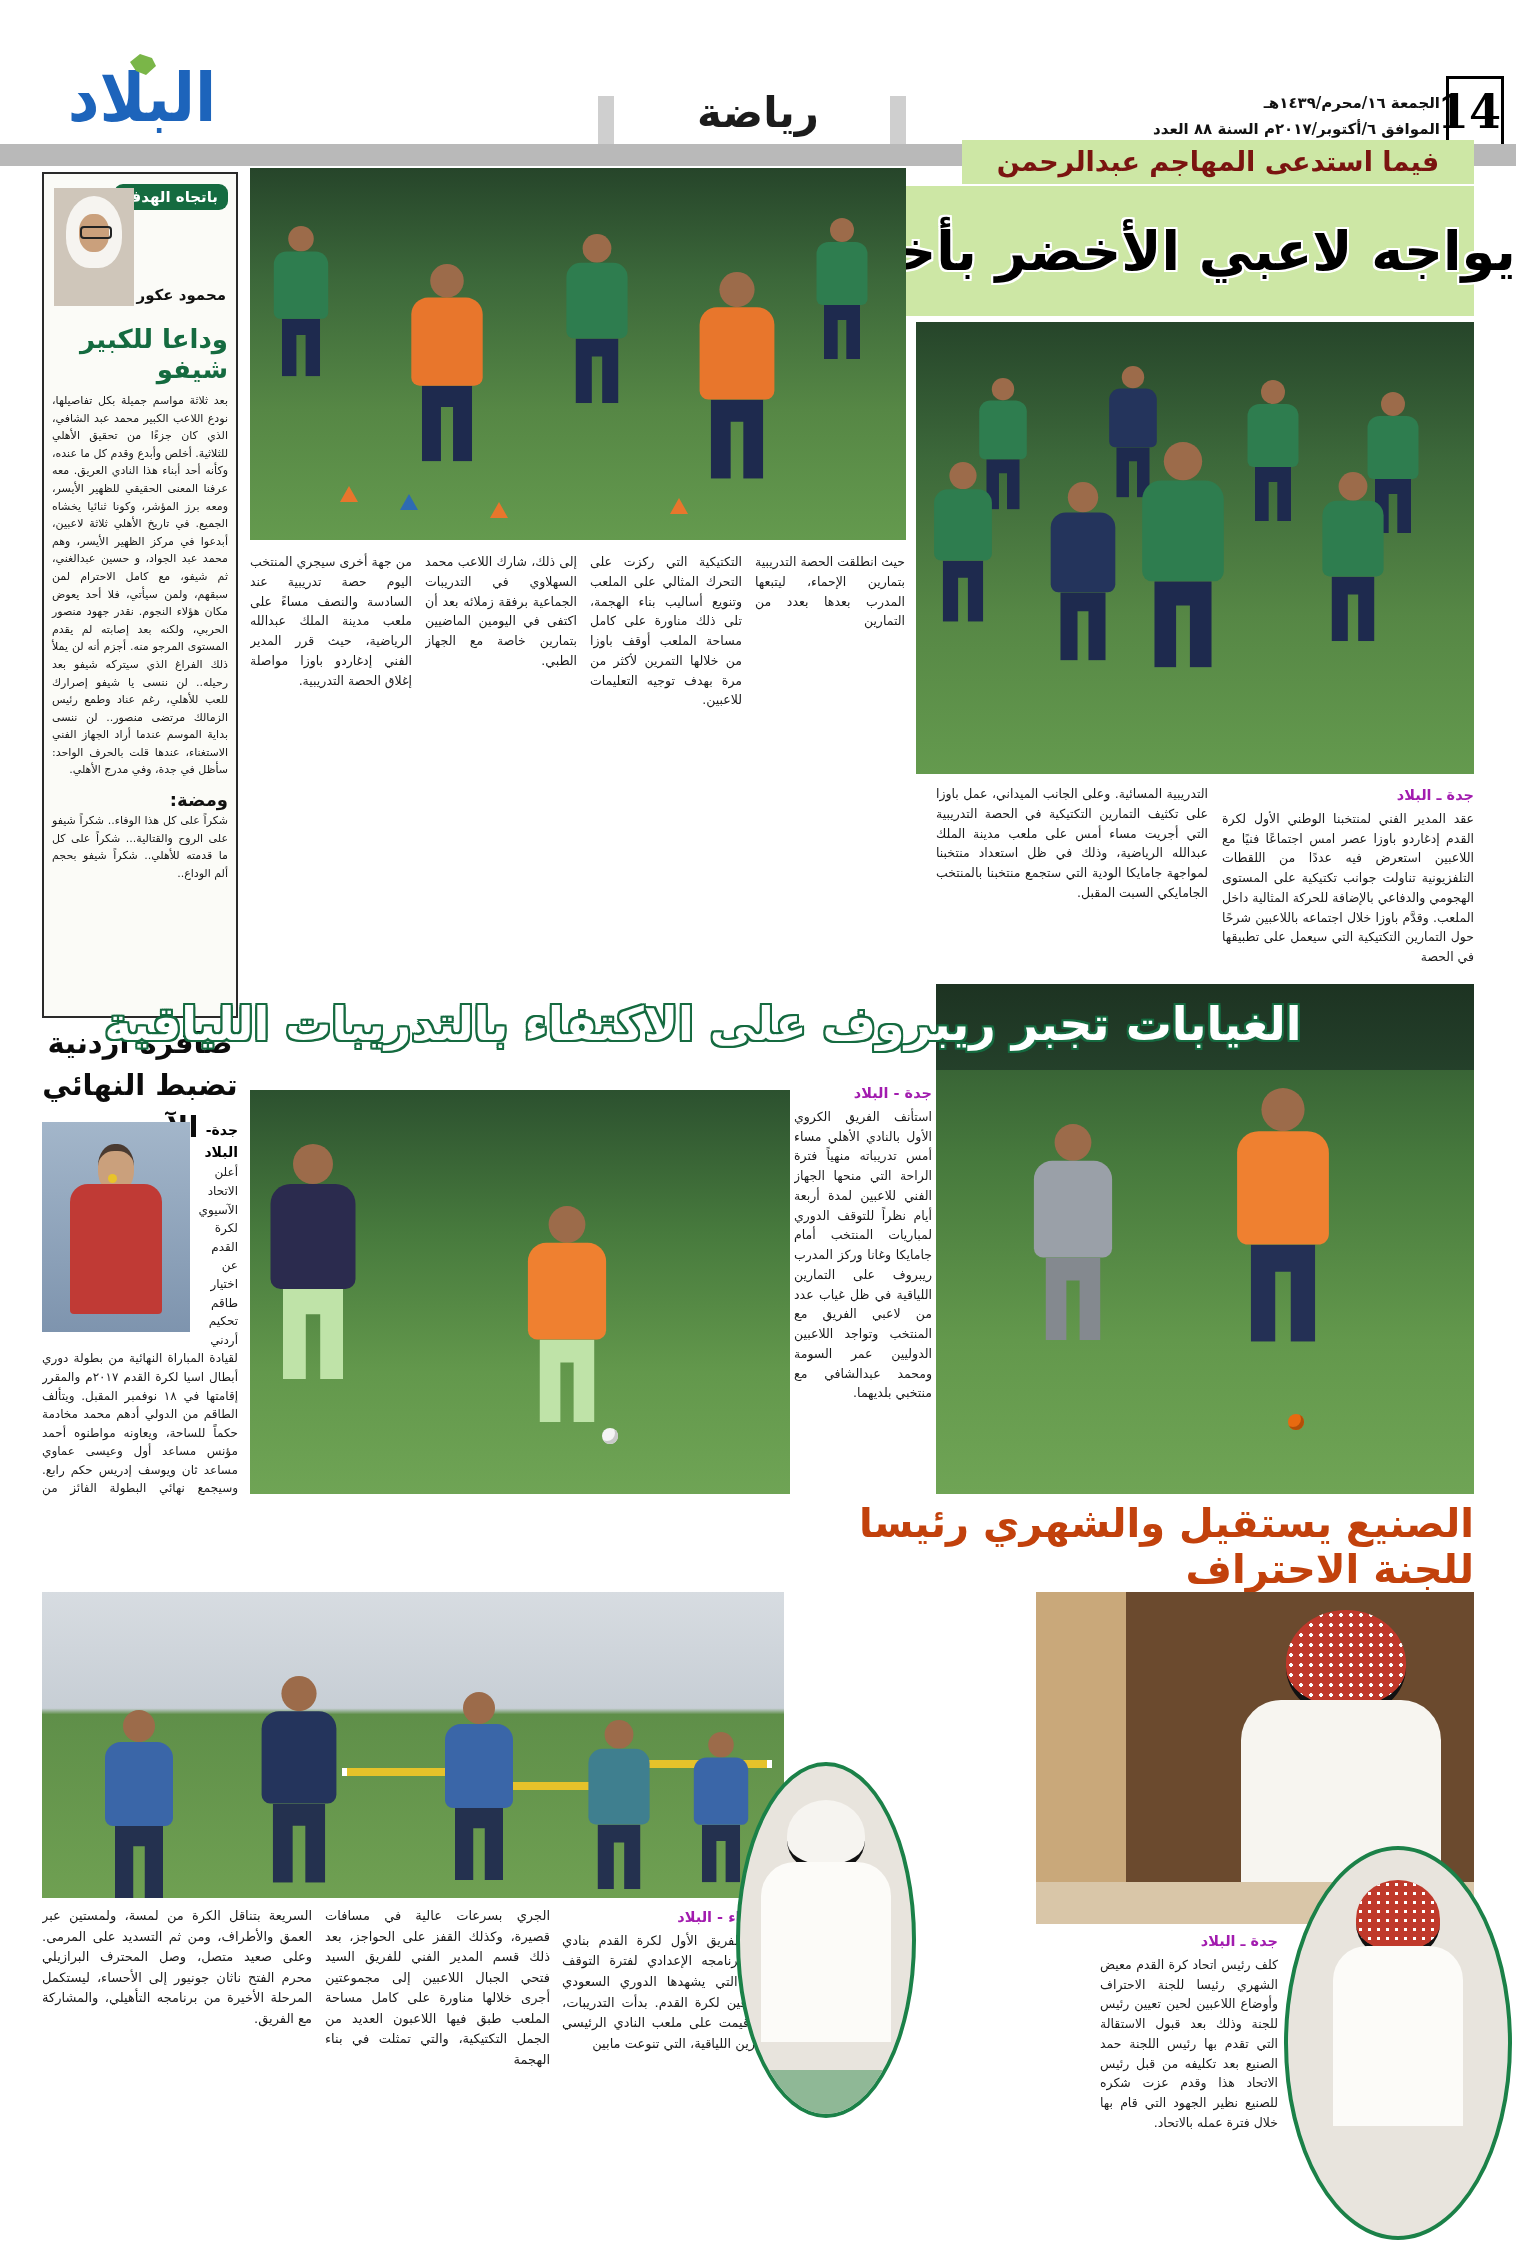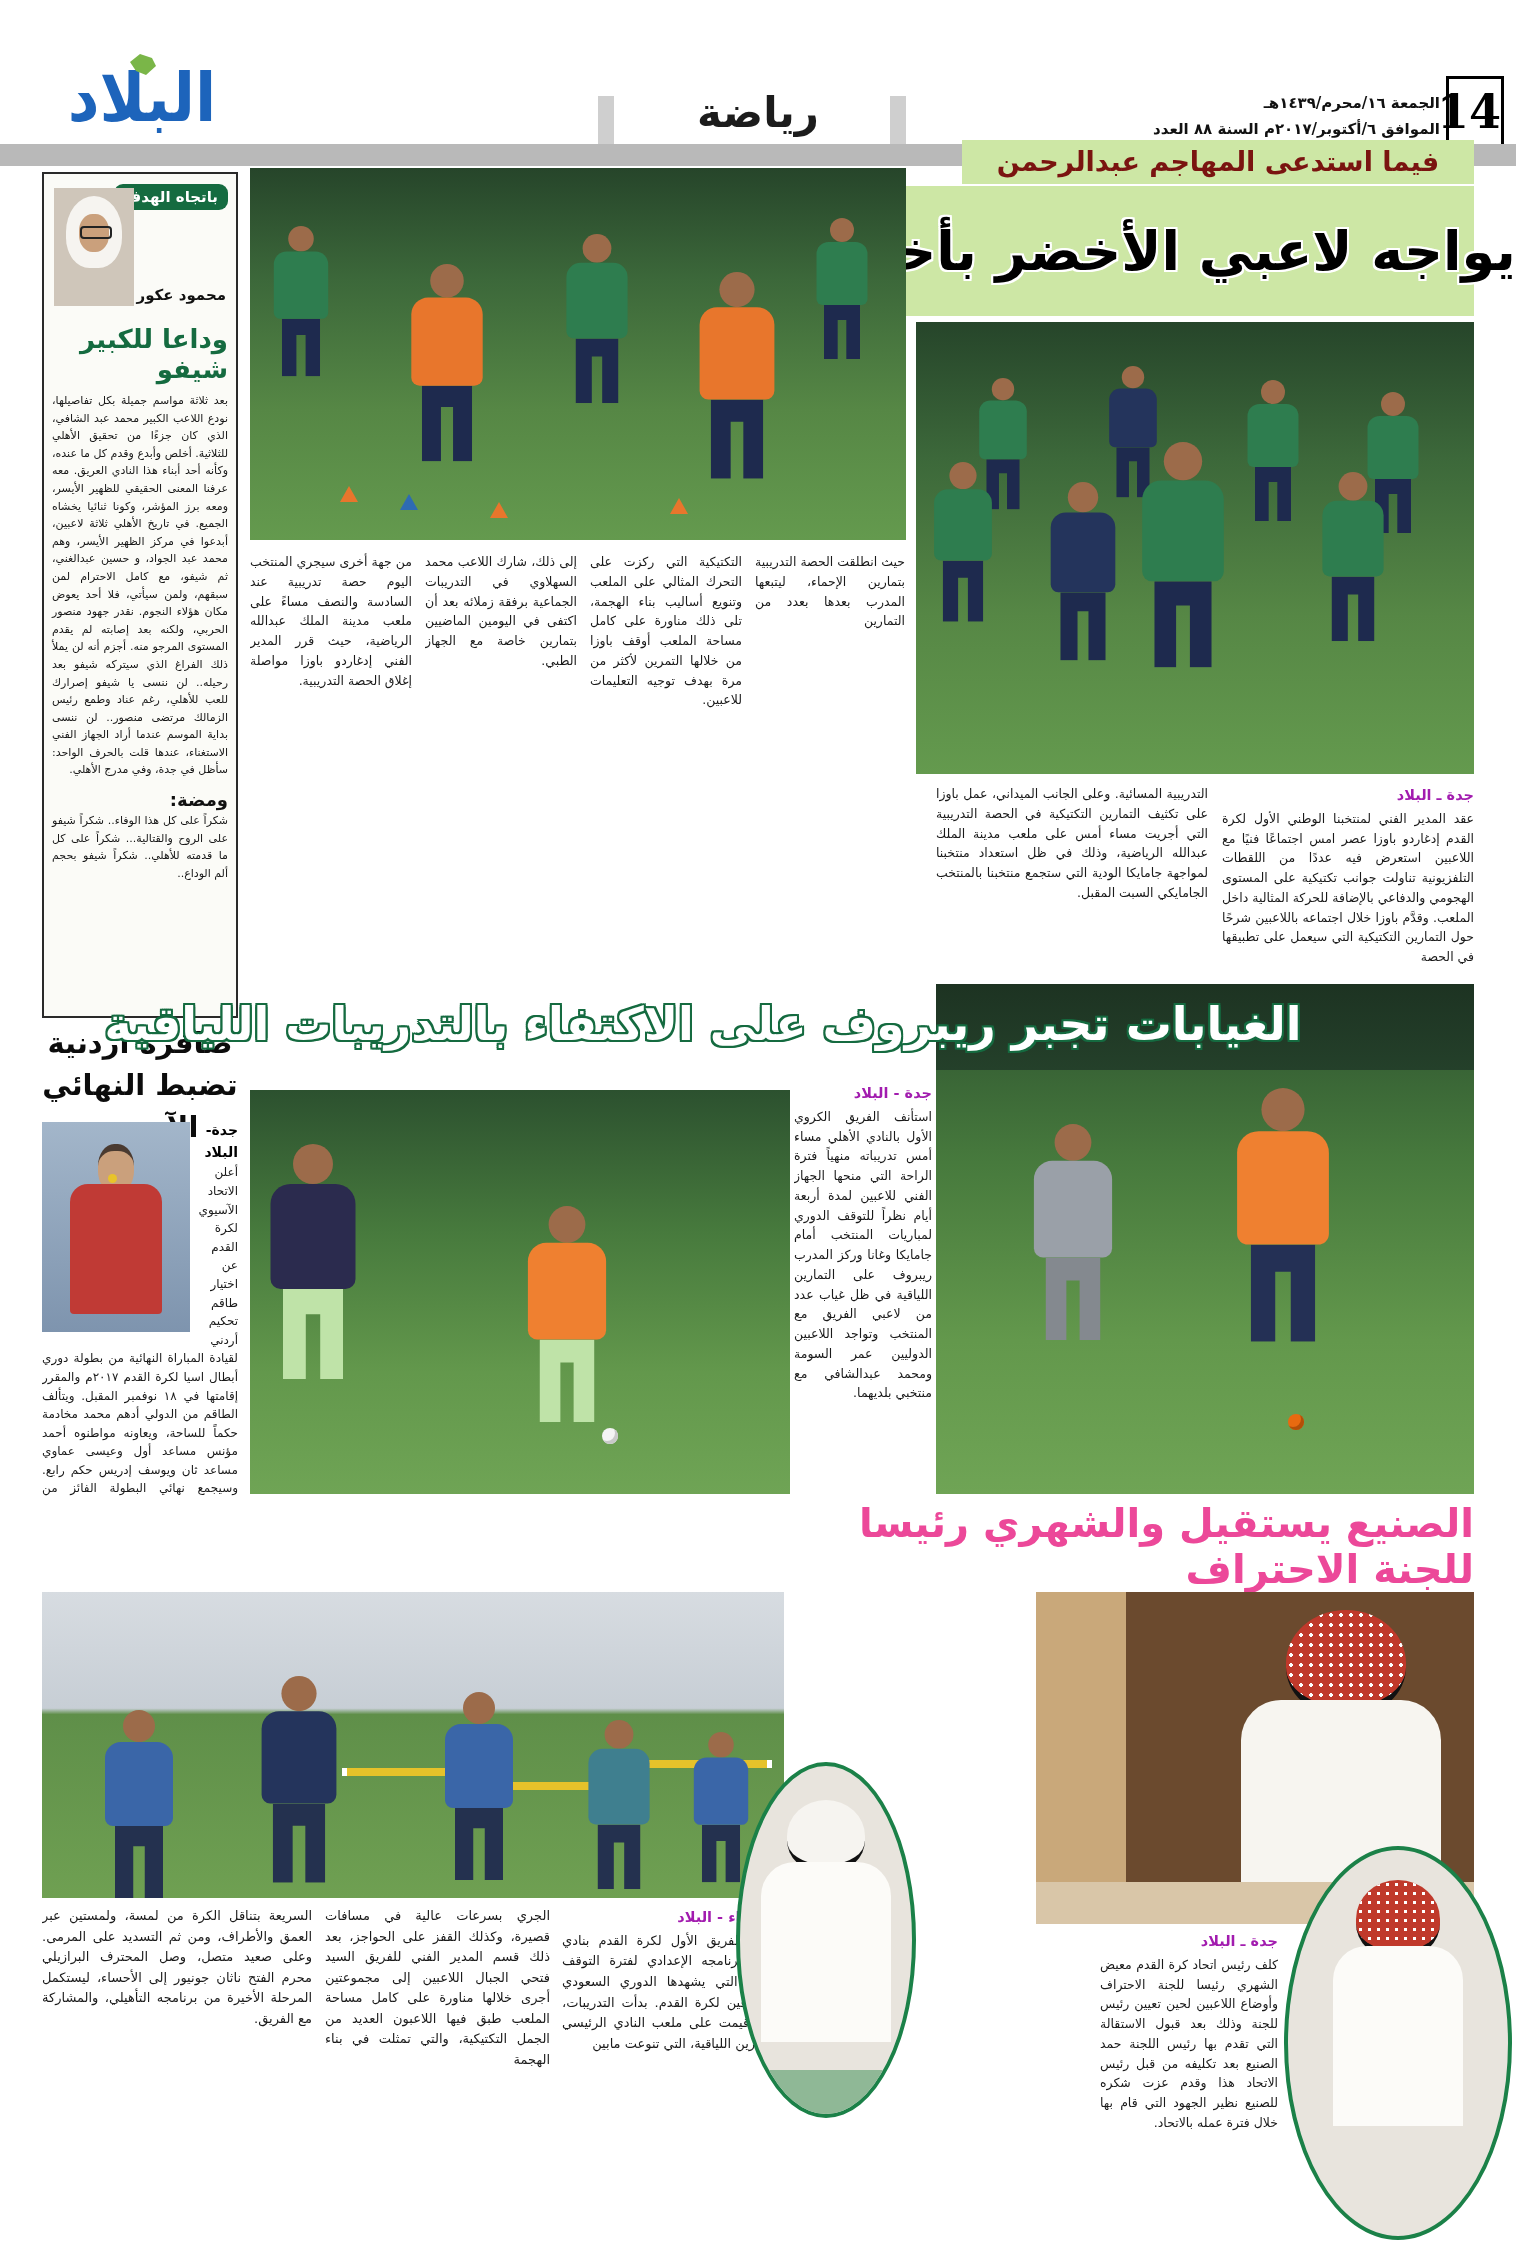--- a/index.html
+++ b/index.html
@@ -29,21 +29,21 @@
   .main-band{left:660px;top:182px;width:814px;height:130px;background:#cde7a5;display:flex;align-items:center;justify-content:center;}
   .main-headline{font-size:54px;font-weight:bold;color:#000;white-space:nowrap;
      text-shadow:2px 0 0 #fff,-2px 0 0 #fff,0 2px 0 #fff,0 -2px 0 #fff,2px 2px 0 #fff,-2px -2px 0 #fff,2px -2px 0 #fff,-2px 2px 0 #fff;}
   .ahli-headline{left:252px;top:980px;width:902px;height:80px;z-index:6;display:flex;align-items:center;justify-content:center;
      font-size:46px;font-weight:bold;color:#ffffff;white-space:nowrap;
      text-shadow:2px 0 0 #156b40,-2px 0 0 #156b40,0 2px 0 #156b40,0 -2px 0 #156b40,2px 2px 0 #156b40,-2px -2px 0 #156b40,2px -2px 0 #156b40,-2px 2px 0 #156b40;}
   .ref-headline{left:42px;top:1018px;width:196px;text-align:center;font-size:29px;font-weight:bold;color:#0c0c0c;line-height:1.45;}
   .fateh-headline{left:42px;top:1502px;width:740px;height:80px;display:flex;align-items:center;justify-content:center;
      font-size:40px;font-weight:bold;color:#20337a;}
   .sunai-headline{left:792px;top:1502px;width:682px;height:80px;display:flex;align-items:center;justify-content:center;
-     font-size:40px;font-weight:bold;color:#ec4899;}
+     font-size:40px;font-weight:bold;color:#c2410c;}
 
   
   .opinion{left:42px;top:168px;width:196px;height:846px;border:2px solid #2a2a2a;background:#fbfbf7;box-sizing:border-box;padding:8px 8px 6px 8px;}
   .op-head{position:relative;height:136px;}
   .badge{position:absolute;right:0;top:2px;background:#156b40;color:#fff;font-size:15px;font-weight:bold;
          padding:4px 10px;border-radius:9px;}
   .op-author{position:absolute;right:2px;top:104px;font-size:15px;font-weight:bold;color:#111;}
   .author-photo{position:absolute;left:2px;top:6px;width:80px;height:118px;background:#cfc6ba;overflow:hidden;}
   .ghutra{position:absolute;left:12px;top:8px;width:56px;height:72px;border-radius:50% 50% 42% 42%;background:#f6f4f0;}
   .face{position:absolute;left:25px;top:26px;width:30px;height:38px;border-radius:45%;background:#caa07c;}

